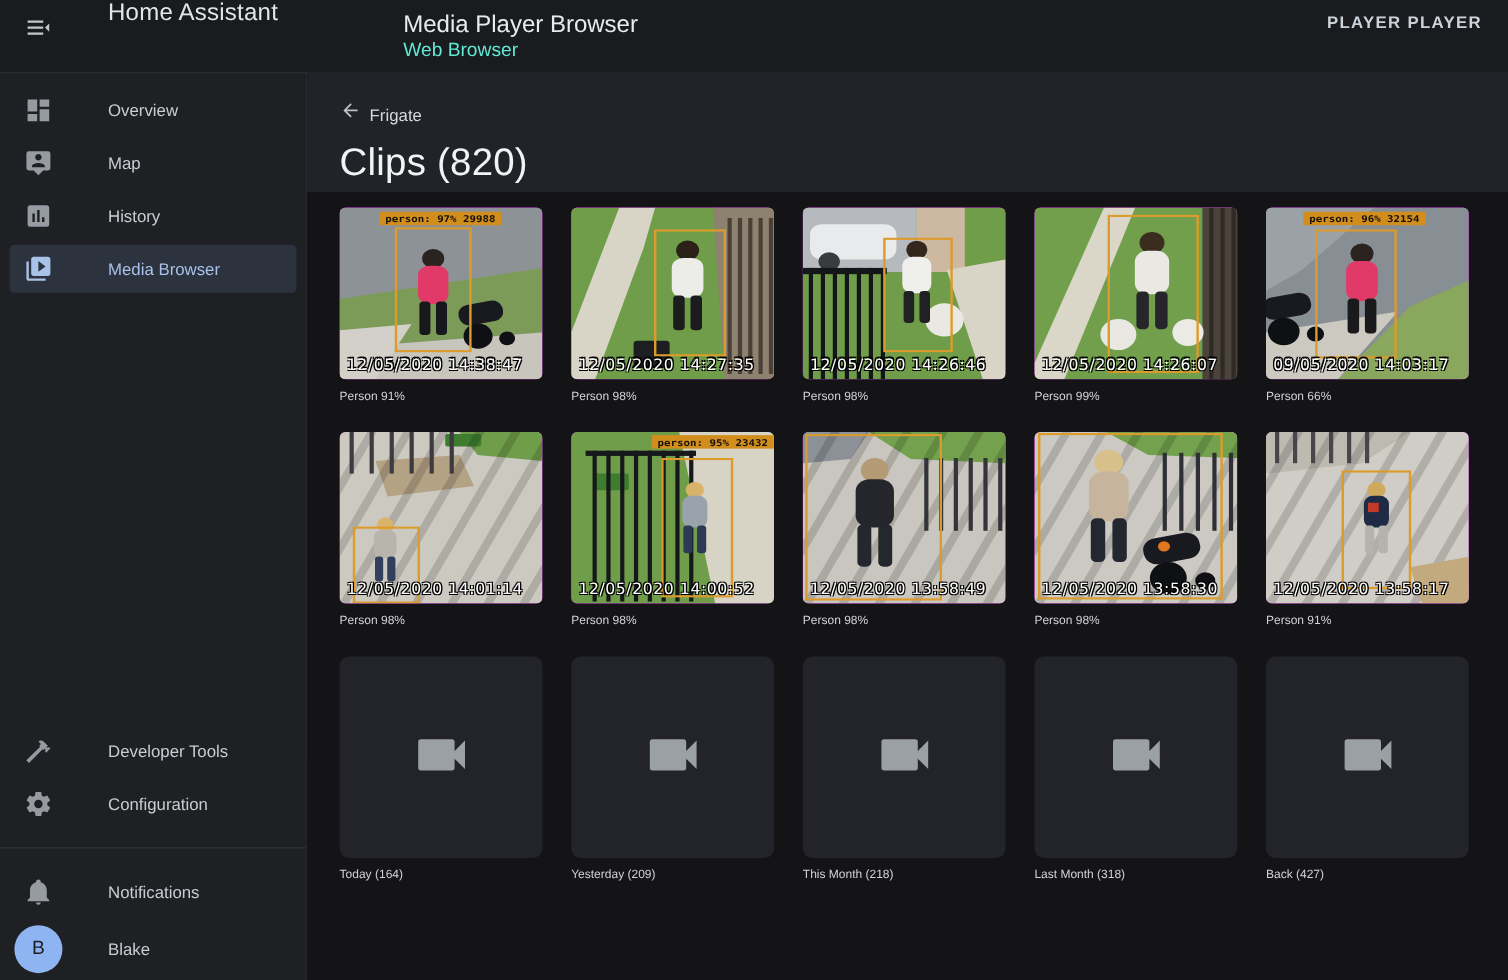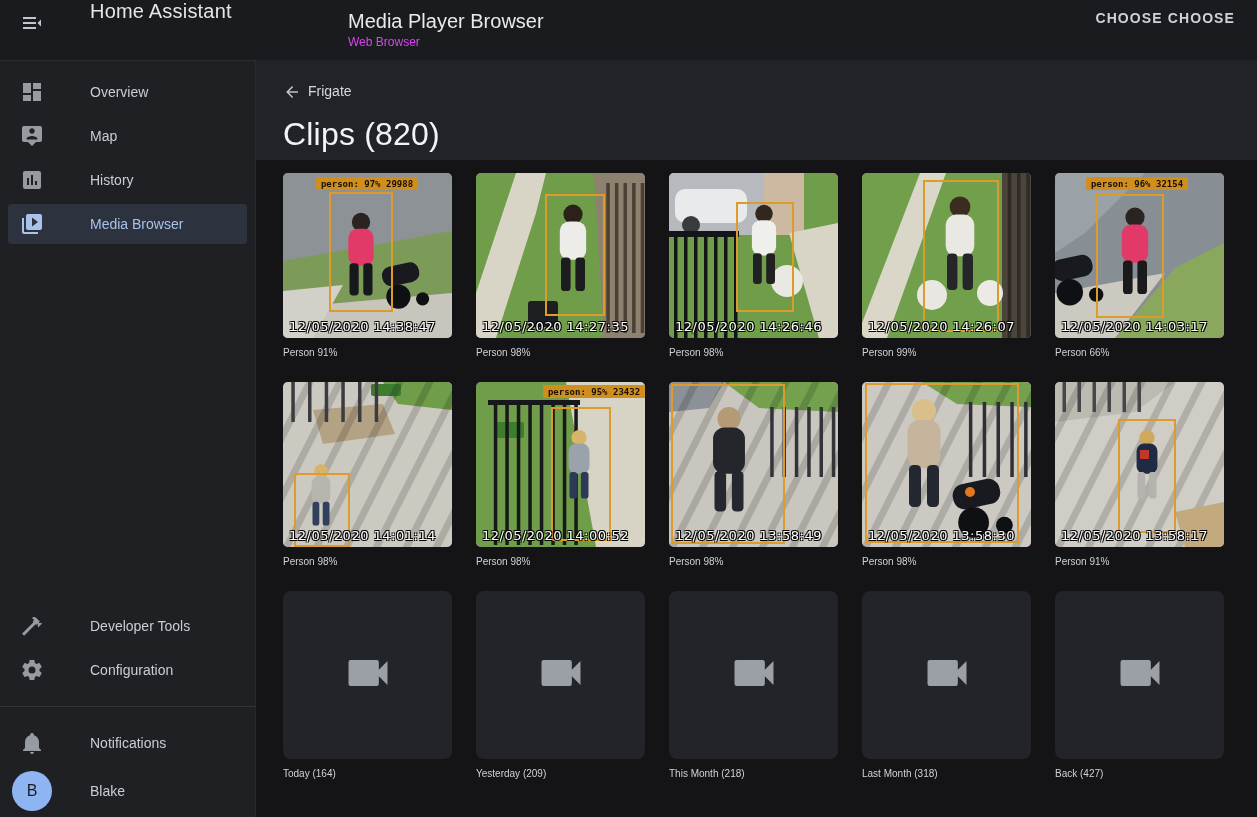--- a/index.html
+++ b/index.html
@@ -7,23 +7,23 @@
     width:1257px;height:817px;overflow:hidden;
     background:#141417;
     font-family:"Liberation Sans",sans-serif;
     -webkit-font-smoothing:antialiased;
   }
   
   .appbar{height:60px;background:#1a1b1e;display:flex;align-items:flex-start;position:relative}
   .menu-btn{width:48px;height:48px;margin-left:8px;display:flex;align-items:center;justify-content:center;
     background:none;border:none;cursor:pointer;padding:0}
   .app-title{color:#e3e5e8;font-size:20px;font-weight:400;margin-left:34px;letter-spacing:.2px}
-  .titleblock{position:absolute;left:348px;top:50%;transform:translateY(-50%)}
+  .titleblock{position:absolute;left:336px;top:50%;transform:translateY(-50%)}
   .page-title{font-size:20px;color:#e8eaed;font-weight:400;line-height:24px}
-  .page-subtitle{font-size:12px;color:#d946ef;line-height:17px;margin-top:1px}
+  .page-subtitle{font-size:16px;color:#5eead4;line-height:17px;margin-top:1px}
   .choose-player{margin-left:auto;margin-right:14px;background:none;border:none;cursor:pointer;
     color:#ccd2da;font-size:14px;font-weight:700;letter-spacing:1.1px;padding:10px 8px;
     font-family:"Liberation Sans",sans-serif}
   
   .layout{display:flex;height:757px}
   
   .sidebar{width:256px;flex:none;background:#1e2024;box-sizing:border-box;display:flex;flex-direction:column;
     border-top:1px solid rgba(255,255,255,.06);border-right:1px solid rgba(255,255,255,.04)}
   .nav-top{padding-top:7px}
   .nav-item{height:40px;margin:4px 8px;border-radius:4px;display:flex;align-items:center;
@@ -35,27 +35,27 @@
   .nav-item.selected .ic svg{fill:#a9c2ea}
   .spacer{flex:1}
   .sb-divider{height:1px;background:rgba(255,255,255,.09);margin:12px 0;flex:none}
   .user-item{height:48px;margin:0 8px 2px 8px;display:flex;align-items:center;padding-left:4px;cursor:pointer}
   .avatar{width:40px;height:40px;border-radius:50%;background:#8fb4f2;color:#1b1d21;
     display:flex;align-items:center;justify-content:center;font-size:16px;font-weight:500;flex:none}
   .user-item .label{margin-left:38px;color:#c9cdd2;font-size:14px;font-weight:500}
   
   .main{flex:1;display:flex;flex-direction:column;min-width:0}
   .header-band{background:#212329;height:100px;flex:none;padding-left:27px;box-sizing:border-box}
-  .breadcrumb{display:inline-flex;align-items:flex-start;margin-top:23px;cursor:pointer;color:#d7d9dc;font-size:14px}
+  .breadcrumb{display:inline-flex;align-items:flex-end;margin-top:23px;cursor:pointer;color:#d7d9dc;font-size:14px}
   .breadcrumb svg{width:18px;height:18px;fill:#bdc1c6;margin-right:7px}
   .page-heading{margin-top:8px;font-size:32px;line-height:42px;font-weight:400;color:#f2f3f5;letter-spacing:.2px}
   .content{flex:1;background:#141417;padding:13px 33px 0 27px;box-sizing:border-box;overflow:hidden}
   .grid{display:grid;grid-template-columns:repeat(5,1fr);column-gap:24px;row-gap:24px}
   .cell{cursor:pointer}
-  .thumb{position:relative;height:165px;border-radius:5px;overflow:hidden;background:#d946ef}
+  .thumb{position:relative;height:143px;border-radius:5px;overflow:hidden;background:#d946ef}
   .thumb svg{display:block}
   .ts{position:absolute;left:6px;bottom:4px;font-size:13px;font-weight:normal;color:#fff;letter-spacing:.5px;
     font-family:"DejaVu Sans",sans-serif;
     text-shadow:-1px -1px 0 #000,1px -1px 0 #000,-1px 1px 0 #000,1px 1px 0 #000}
   .caption{margin-top:9px;font-size:10px;color:#d0d2d5}
   .folder-thumb{height:168px;border-radius:8px;background:#222429;display:flex;align-items:center;justify-content:center}
   .folder-thumb svg{width:52px;height:52px;fill:#9aa0a6}
 </style>
 </head>
 <body>
@@ -66,21 +66,21 @@
       <svg width="24" height="24" viewBox="0 0 24 24" fill="#c3c7cc">
         <path d="M3,6H16V8H3V6M3,11H16V13H3V11M3,16H16V18H3V16M21,15.5L17.5,12L21,8.5V15.5Z"></path>
       </svg>
     </span>
   </button>
   <div class="app-title">Home Assistant</div>
   <div class="titleblock">
     <div class="page-title">Media Player Browser</div>
     <div class="page-subtitle">Web Browser</div>
   </div>
-  <button class="choose-player">CHOOSE CHOOSE</button>
+  <button class="choose-player">PLAYER PLAYER</button>
 </header>
 
 <div class="layout">
 
   <aside class="sidebar">
     <nav class="nav-top">
         <div class="nav-item">
           <span class="ic">
             <svg viewBox="0 0 24 24">
               <path d="M13,3V9H21V3M13,21H21V11H13M3,21H11V15H3M3,13H11V3H3V13Z"></path>
@@ -265,21 +265,21 @@
                 <circle cx="14.8" cy="119.2" r="13.2" fill="#0f1013"></circle>
                 <circle cx="41.2" cy="121.6" r="7.199999999999999" fill="#0f1013"></circle>
                 <circle cx="80" cy="44.2" r="9.6" fill="#2a2320"></circle>
                 <rect x="66.8" y="51.4" width="26.4" height="38.4" rx="9.6" fill="#e23a68"></rect>
                 <rect x="68" y="87.4" width="9.6" height="33.6" rx="3.5999999999999996" fill="#1a1a1d"></rect>
                 <rect x="82.4" y="87.4" width="9.6" height="33.6" rx="3.5999999999999996" fill="#1a1a1d"></rect>
                 <rect x="42" y="22" width="66" height="122" fill="none" stroke="#dd9b2b" stroke-width="2"></rect>
                 <rect x="31.1" y="4" width="101.8" height="13" fill="#d28e1d"></rect>
                 <text x="82" y="14" text-anchor="middle" font-family="DejaVu Sans Mono, monospace" font-size="9" font-weight="bold" fill="#161008">person: 96% 32154</text>
               </svg>
-              <div class="ts">12/05/2020 14:03:17</div>
+              <div class="ts">09/05/2020 14:03:17</div>
             </div>
             <div class="caption">Person 66%</div>
           </div>
           <div class="cell">
             <div class="thumb">
               <svg viewBox="0 0 169 165" width="100%" height="100%" preserveAspectRatio="none">
                 <rect x="0" y="0" width="169" height="165" rx="0" fill="#ccc9c1"></rect>
                 <polygon points="100,0 169,0 169,28 115,22" fill="#6f9d49"></polygon>
                 <polygon points="30,28 100,22 112,52 40,62" fill="#b3a284"></polygon>
                 <rect x="88" y="2" width="30" height="12" rx="2" fill="#3e7d2e"></rect>

